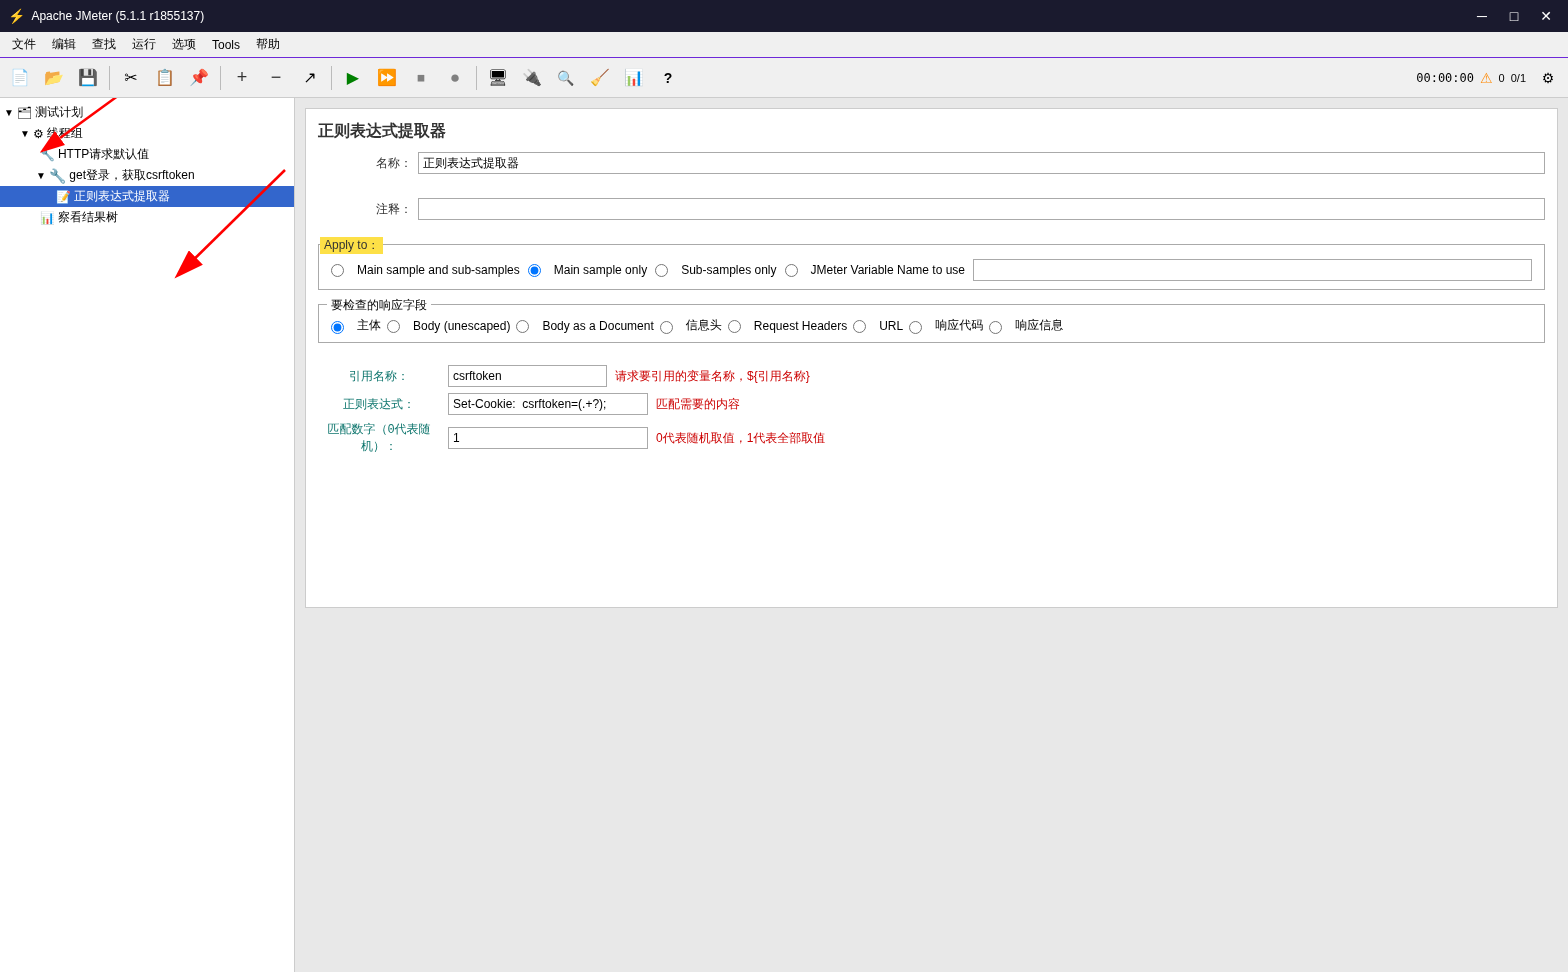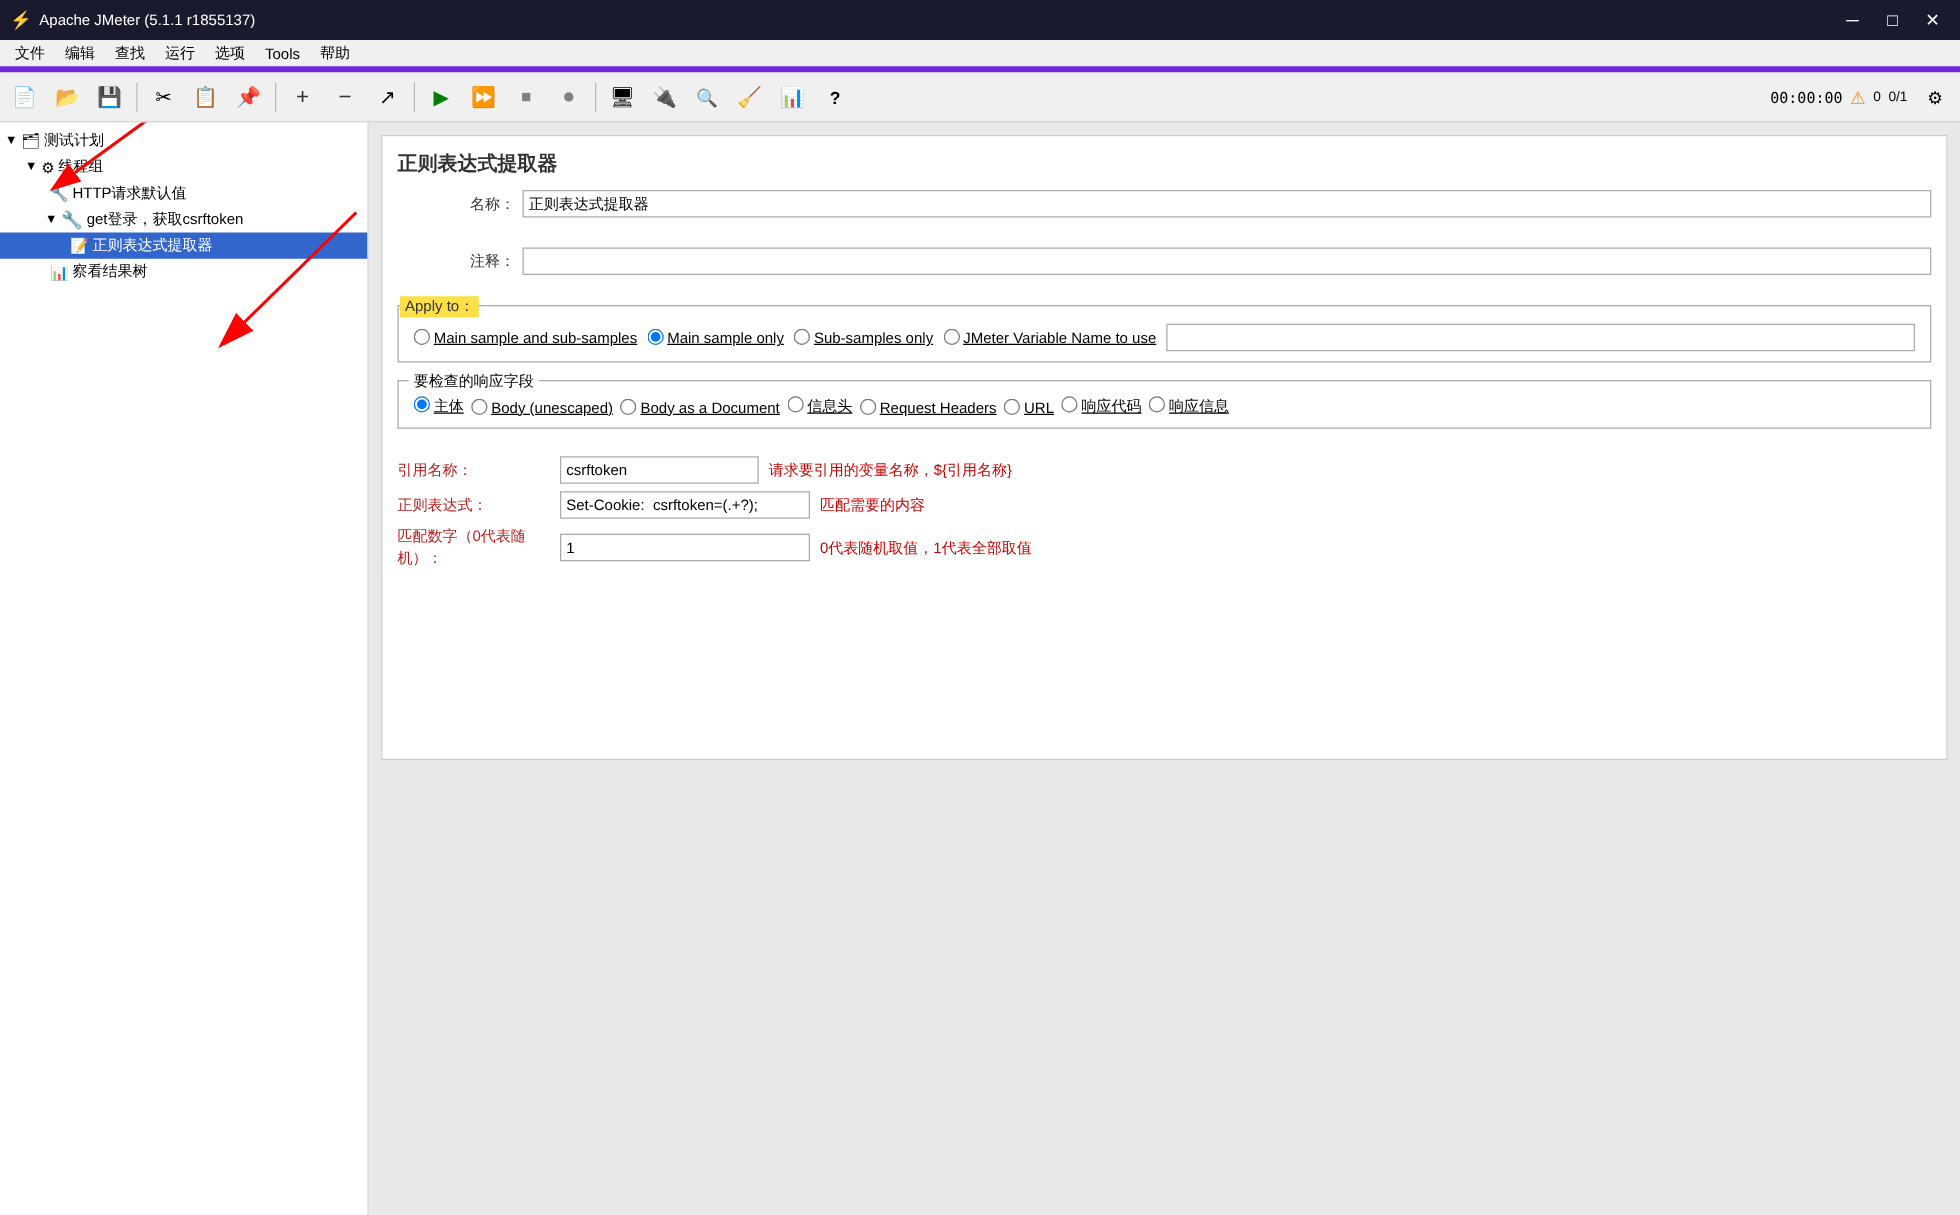--- a/index.html
+++ b/index.html
@@ -25,21 +25,21 @@
       background: transparent; color: white;
     }
 
     
     #menubar {
       background: #f0f0f0;
       height: 26px;
       display: flex;
       align-items: center;
       padding: 0 4px;
-      border-bottom: 5px solid #6d28d9;
+      border-bottom: 1px solid #6d28d9;
     }
     .menu-item {
       padding: 2px 8px;
       cursor: pointer;
       font-size: 12px;
       height: 22px;
       display: flex;
       align-items: center;
     }
 
@@ -150,25 +150,24 @@
       color: #333;
     }
     .radio-group {
       display: flex;
       align-items: center;
       gap: 8px;
       flex-wrap: wrap;
     }
     .radio-item {
       display: flex;
-      align-items: flex-start;
-      gap: 3px;
+      align-items: flex-end;
+      gap: 13px;
       cursor: pointer;
       font-size: 12px;
-      text-decoration: underline;
     }
     .radio-item input[type=radio] { cursor: pointer; }
     .jmeter-var-input {
       height: 22px;
       border: 1px solid #aaa;
       padding: 0 4px;
       font-size: 12px;
       flex: 1;
       min-width: 200px;
     }
@@ -201,24 +200,25 @@
       margin-top: 6px;
     }
     .field-row {
       display: flex;
       align-items: center;
       margin-bottom: 6px;
     }
     .field-label {
       width: 130px;
       font-size: 12px;
-      text-align: left;
+      text-align: center;
       padding-right: 8px;
-      color: #b91c1c;
+      color: #0f766e;
       flex-shrink: 0;
+      font-family: Liberation Mono, monospace;
     }
     .field-value-input {
       width: 200px;
       height: 22px;
       border: 1px solid #aaa;
       padding: 0 4px;
       font-size: 12px;
     }
     .field-hint {
       margin-left: 8px;

